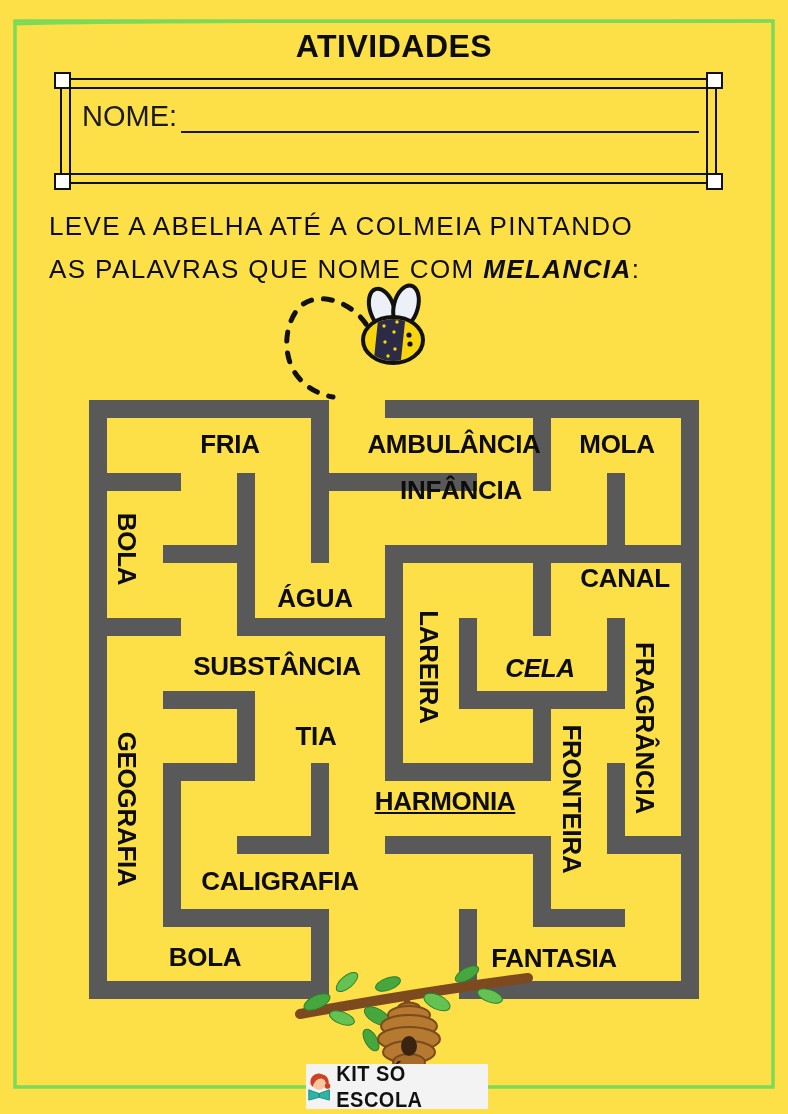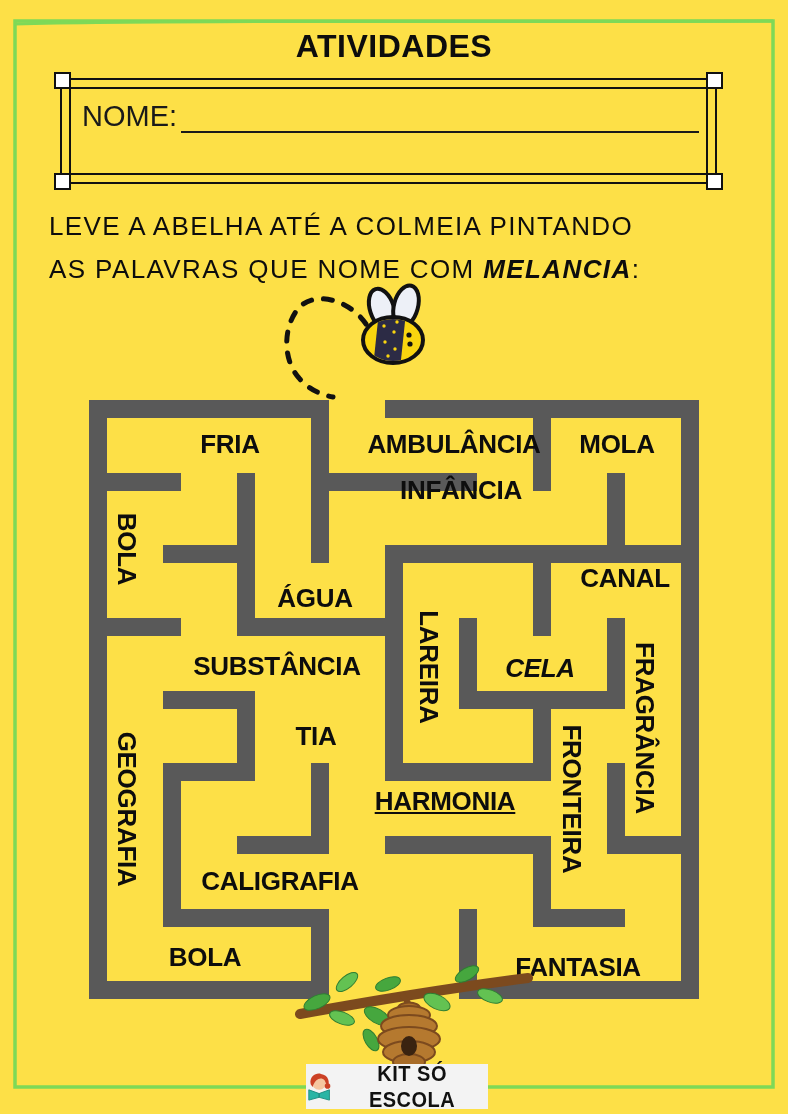--- a/index.html
+++ b/index.html
@@ -28,21 +28,21 @@
   .instructions .emph{font-weight:bold;font-style:italic;}
   
   .maze-word{
     position:absolute;width:220px;height:32px;line-height:32px;text-align:center;
     font-weight:bold;font-size:26px;letter-spacing:-0.3px;color:#0d0d0d;white-space:nowrap;
   }
   .maze-word.vertical{transform:rotate(90deg);}
   
   .brand{
     position:absolute;left:306px;top:1064px;width:182px;height:45px;background:#f3f3f3;
-    display:flex;align-items:center;justify-content:center;gap:4px;text-align:center;
+    display:flex;align-items:center;justify-content:center;gap:4px;
   }
   .brand-text{font-size:20px;font-weight:bold;letter-spacing:0.5px;color:#111;transform:scaleY(1.12);}
   svg{display:block;}
   .abs{position:absolute;}
 </style>
 </head>
 <body>
 
 <div class="page">
 
@@ -154,21 +154,21 @@
       <div class="maze-word" style="left: 167px; top: 650px; text-align: center;">SUBSTÂNCIA</div>
       <div class="maze-word vertical" style="left: 319px; top: 651px;">LAREIRA</div>
       <div class="maze-word" style="left: 430px; top: 652px; font-style: italic;">CELA</div>
       <div class="maze-word vertical" style="left: 535px; top: 712px;">FRAGRÂNCIA</div>
       <div class="maze-word" style="left: 206px; top: 720px;">TIA</div>
       <div class="maze-word vertical" style="left: 17px; top: 793px;">GEOGRAFIA</div>
       <div class="maze-word" style="left: 335px; top: 785px; text-decoration: underline;">HARMONIA</div>
       <div class="maze-word vertical" style="left: 462px; top: 783px;">FRONTEIRA</div>
       <div class="maze-word" style="left: 170px; top: 865px; text-align: center;">CALIGRAFIA</div>
       <div class="maze-word" style="left: 95px; top: 941px;">BOLA</div>
-      <div class="maze-word" style="left: 468px; top: 942px; margin-top: 9px;">FANTASIA</div>
+      <div class="maze-word" style="left: 444px; top: 942px;">FANTASIA</div>
     </div>
 
   <svg class="abs" style="left:285px;top:958px;" width="255" height="120" viewBox="0 0 255 120">
     <path d="M 15 56 C 70 46, 150 32, 243 20" fill="none" stroke="#7c4a1e" stroke-width="10" stroke-linecap="round"></path>
     <path d="M 118 38 C 122 42, 124 45, 124 50" fill="none" stroke="#7c4a1e" stroke-width="6" stroke-linecap="round"></path>
     <g stroke="#2e7d32" stroke-width="1">
       <ellipse cx="32" cy="44" rx="14" ry="6.5" fill="#46a73e" transform="rotate(-25 32 44)"></ellipse>
       <ellipse cx="57" cy="60" rx="13" ry="6" fill="#63c252" transform="rotate(20 57 60)"></ellipse>
       <ellipse cx="62" cy="24" rx="13" ry="6" fill="#63c252" transform="rotate(-40 62 24)"></ellipse>
       <ellipse cx="92" cy="58" rx="14" ry="7" fill="#46a73e" transform="rotate(30 92 58)"></ellipse>

